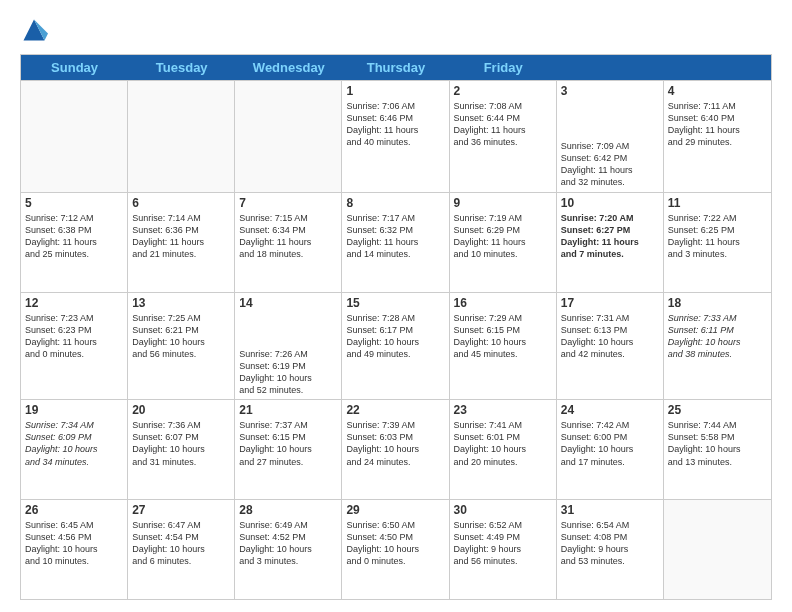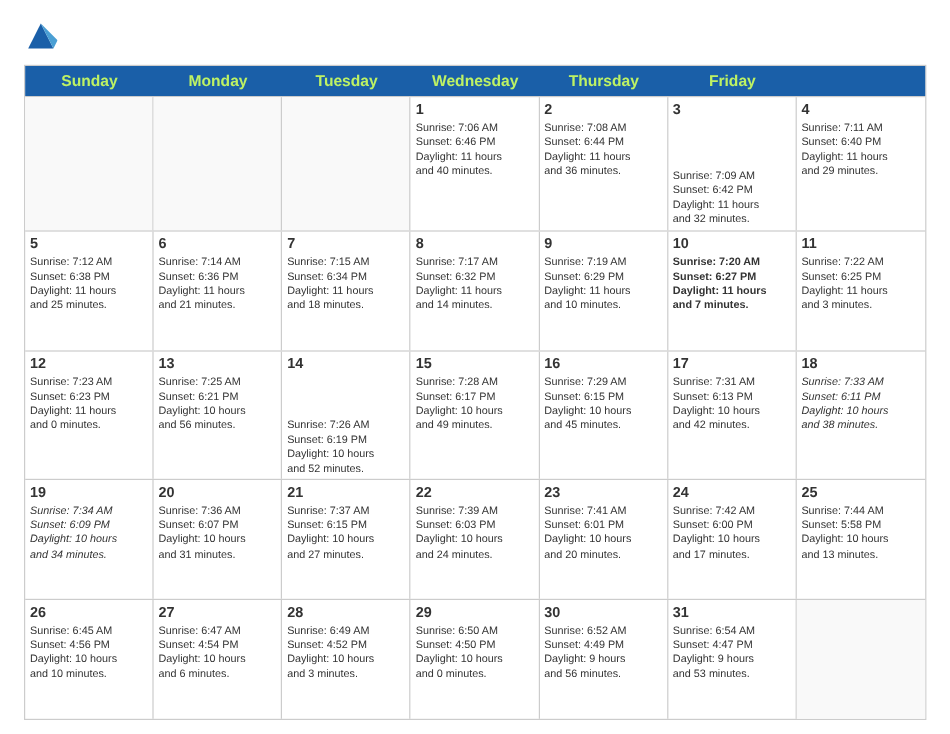--- a/index.html
+++ b/index.html
@@ -65,21 +65,21 @@
       display: flex;
       flex-direction: column;
       border: 1px solid #ccc;
     }
     .cal-header {
       display: grid;
       grid-template-columns: repeat(7, 1fr);
       background: #1a5fa8;
     }
     .cal-header-cell {
-      color: #bef264;
+      color: #7dd3fc;
       text-align: center;
       font-size: 13px;
       font-weight: bold;
       padding: 5px 14px;
     }
     .cal-body {
       flex: 1;
       display: flex;
       flex-direction: column;
     }
@@ -132,21 +132,20 @@
     </div>
     <div class="title-block">
       <div class="month-title"></div>
       <div class="location"></div>
     </div>
   </div>
 
   <div class="calendar">
     <div class="cal-header">
     <div class="cal-header-cell">Sunday</div>
-        <div class="cal-header-cell">Monday</div>
         <div class="cal-header-cell">Tuesday</div>
         <div class="cal-header-cell">Wednesday</div>
         <div class="cal-header-cell">Thursday</div>
         <div class="cal-header-cell">Friday</div>
       </div>
     <div class="cal-body">
     <div class="cal-row">
           <div class="cal-cell empty"></div>
           <div class="cal-cell empty"></div>
           <div class="cal-cell empty"></div>
@@ -364,21 +363,21 @@
           <div class="cal-cell">
             <div class="day-num">30</div>
             <div class="day-info" style="white-space: pre-line;">Sunrise: 6:52 AM
 Sunset: 4:49 PM
 Daylight: 9 hours
 and 56 minutes.</div>
           </div>
           <div class="cal-cell">
             <div class="day-num">31</div>
             <div class="day-info" style="white-space: pre-line;">Sunrise: 6:54 AM
-Sunset: 4:47 PM
+Sunset: 4:08 PM
 Daylight: 9 hours
 and 53 minutes.</div>
           </div>
           <div class="cal-cell empty"></div>
         </div>
       </div>
   </div>
 </div>
 
 </body></html>

